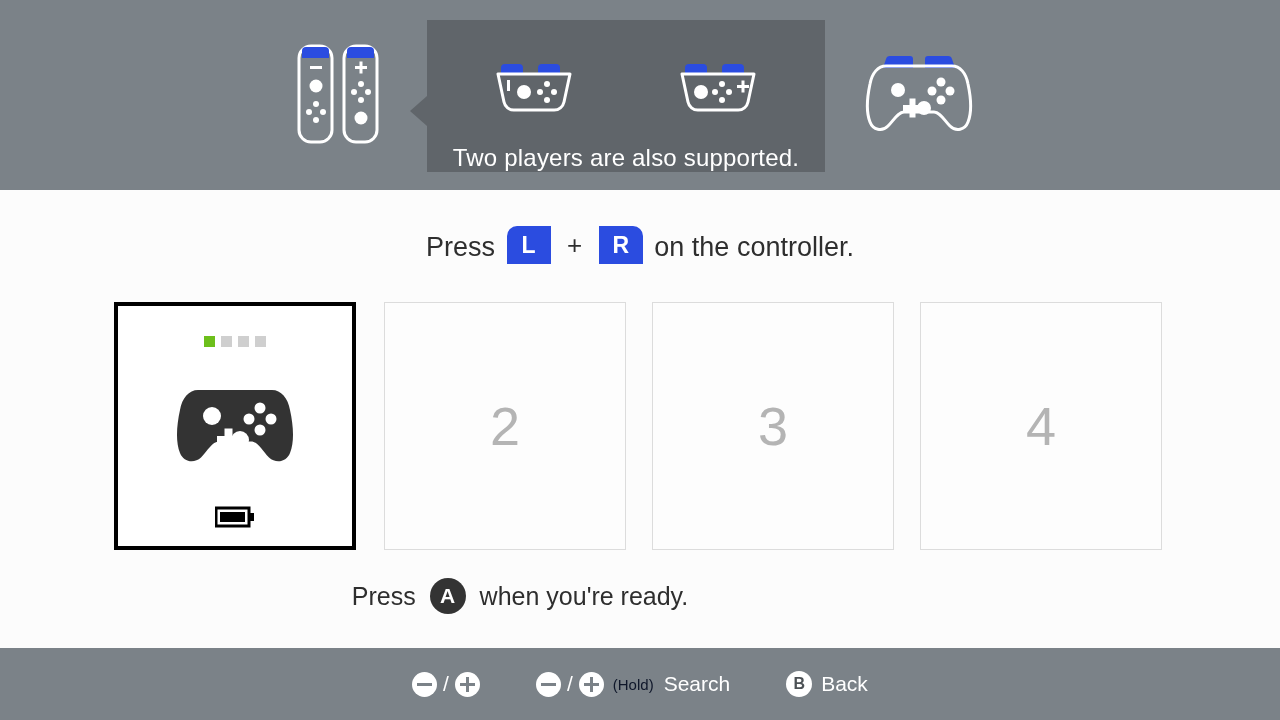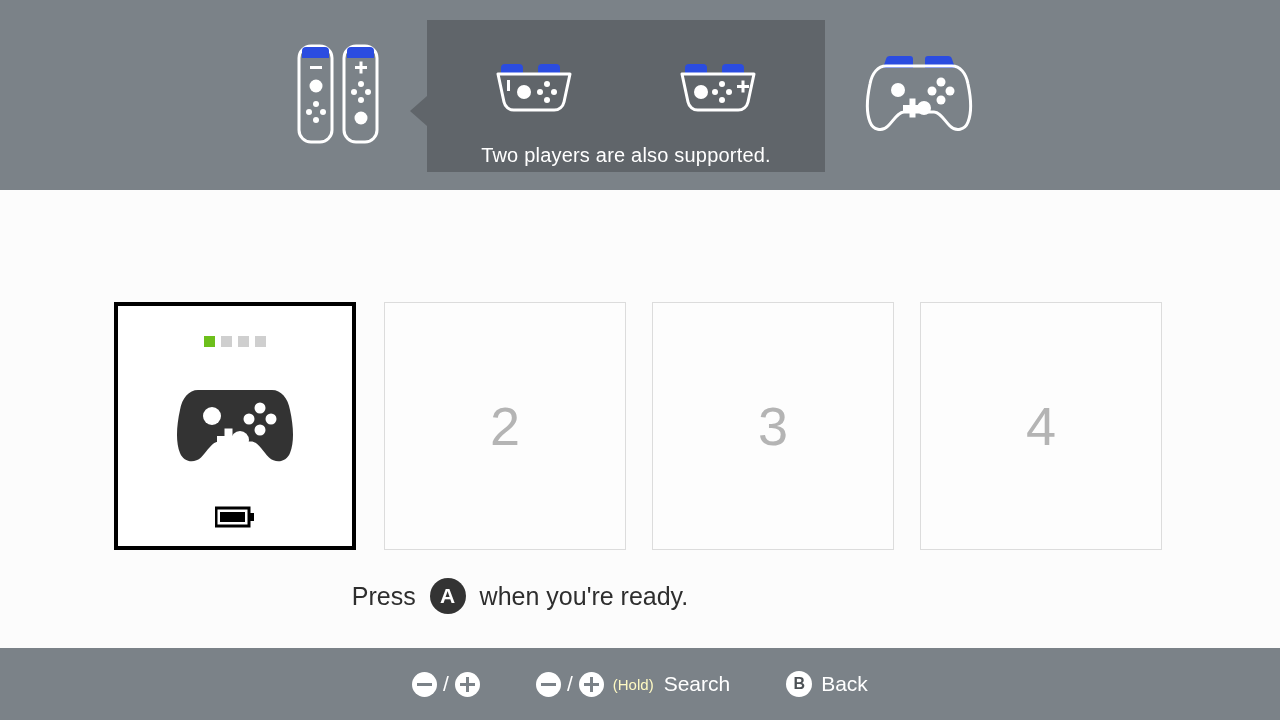--- a/index.html
+++ b/index.html
@@ -67,21 +67,21 @@
     justify-content: center;
     gap: 96px;
   }
   .tooltip-text {
     position: absolute;
     left: 0;
     top: 124px;
     width: 398px;
     text-align: center;
     color: #ffffff;
-    font-size: 20px;
+    font-size: 24px;
     letter-spacing: 0.2px;
   }
   .pro-header-icon {
     position: absolute;
     left: 862px;
     top: 44px;
     width: 114px;
     height: 98px;
   }
 
@@ -293,21 +293,21 @@
     color: #4c5155;
     font-size: 16px;
     font-weight: bold;
     display: flex;
     align-items: center;
     justify-content: center;
     flex: 0 0 auto;
   }
   .hold {
     font-size: 15px;
-    color: #fef9c3;
+    color: #0f172a;
     margin-right: 1px;
   }
 </style>
 </head>
 <body>
 
 <div class="screen">
 
   <div class="header">
     <div class="header-inner">
@@ -388,20 +388,27 @@
           <circle cx="70" cy="47" r="4.5" fill="#ffffff"></circle>
           <circle cx="88" cy="47" r="4.5" fill="#ffffff"></circle>
           <circle cx="79" cy="56" r="4.5" fill="#ffffff"></circle>
           <circle cx="62" cy="64" r="7" fill="#ffffff"></circle>
         </svg>
       </div>
 
     </div>
   </div>
 
+  <div class="instruction">
+    <span class="word">Press</span>
+    <span class="key l">L</span>
+    <span class="plus-sign">+</span>
+    <span class="key r">R</span>
+    <span class="word">on the controller.</span>
+  </div>
 
   <div class="slots">
 
     <div class="slot active" style="left:0;">
       <div class="leds">
         <span class="led on"></span>
         <span class="led"></span>
         <span class="led"></span>
         <span class="led"></span>
       </div>

